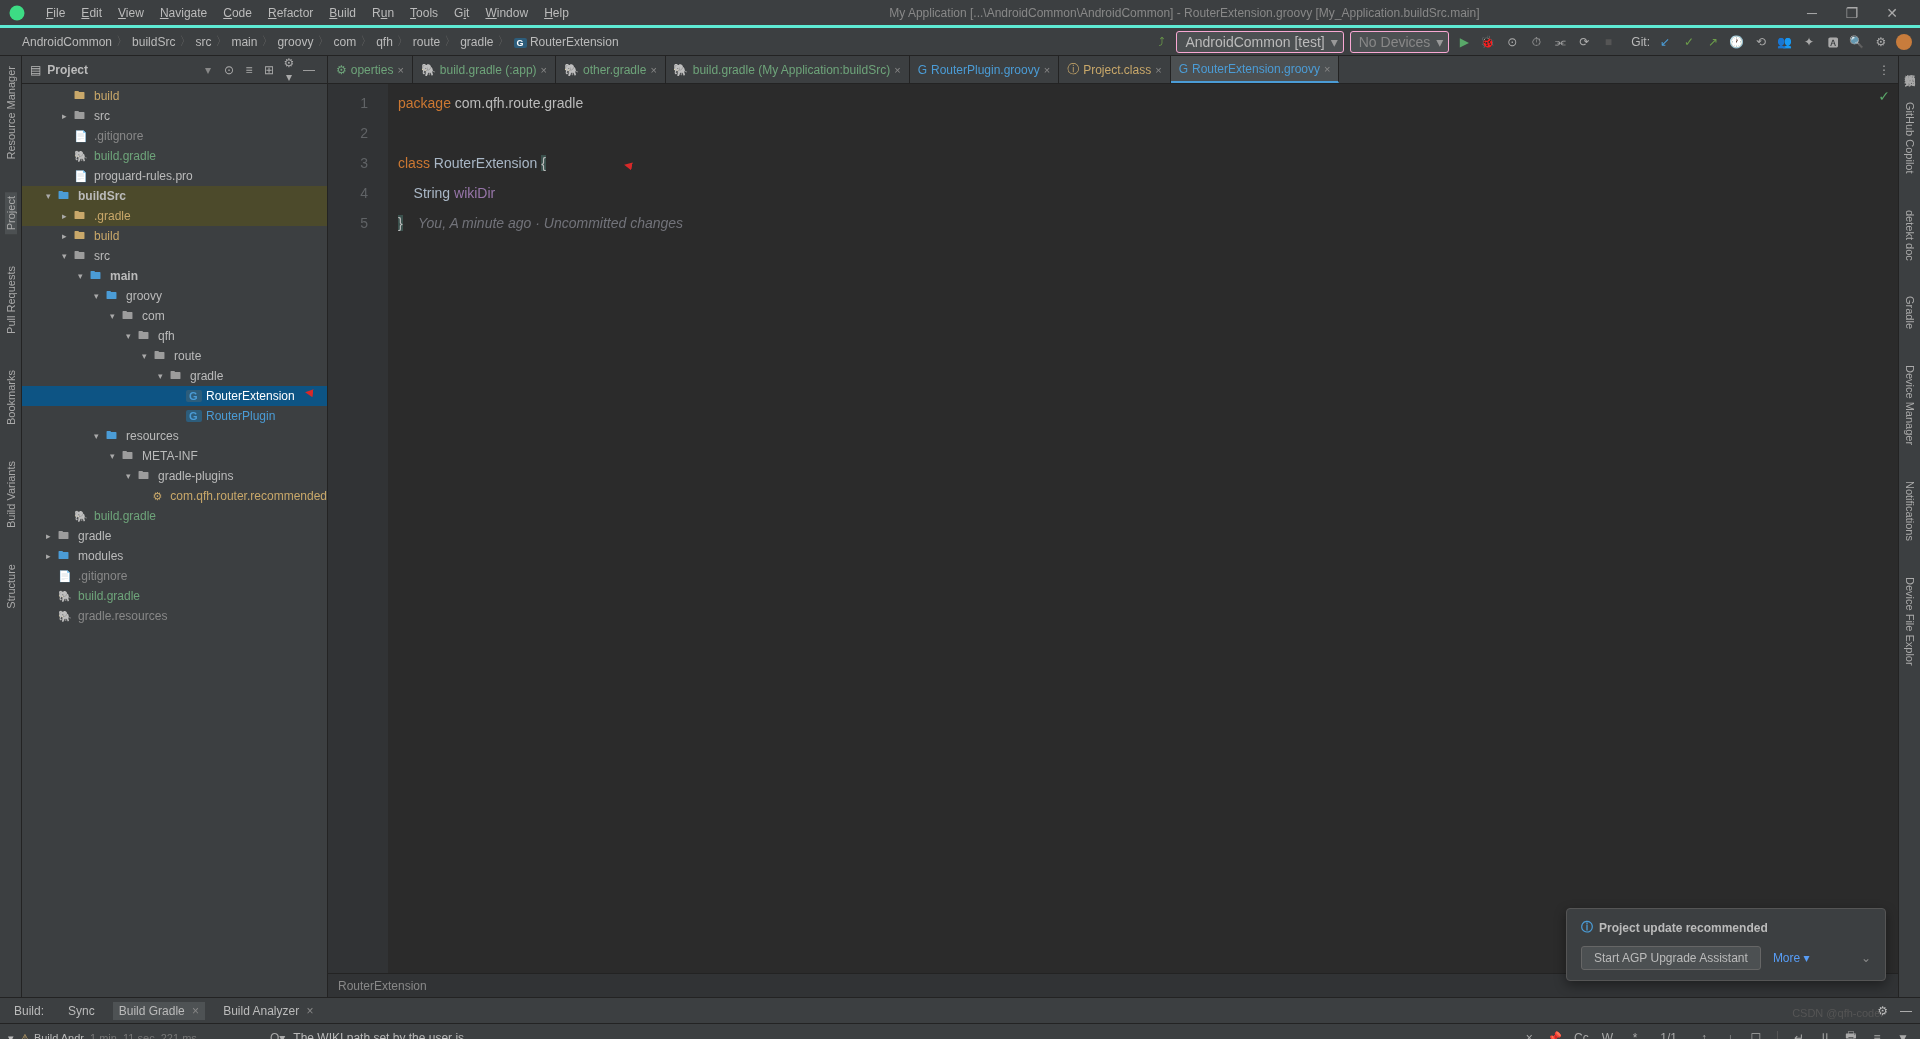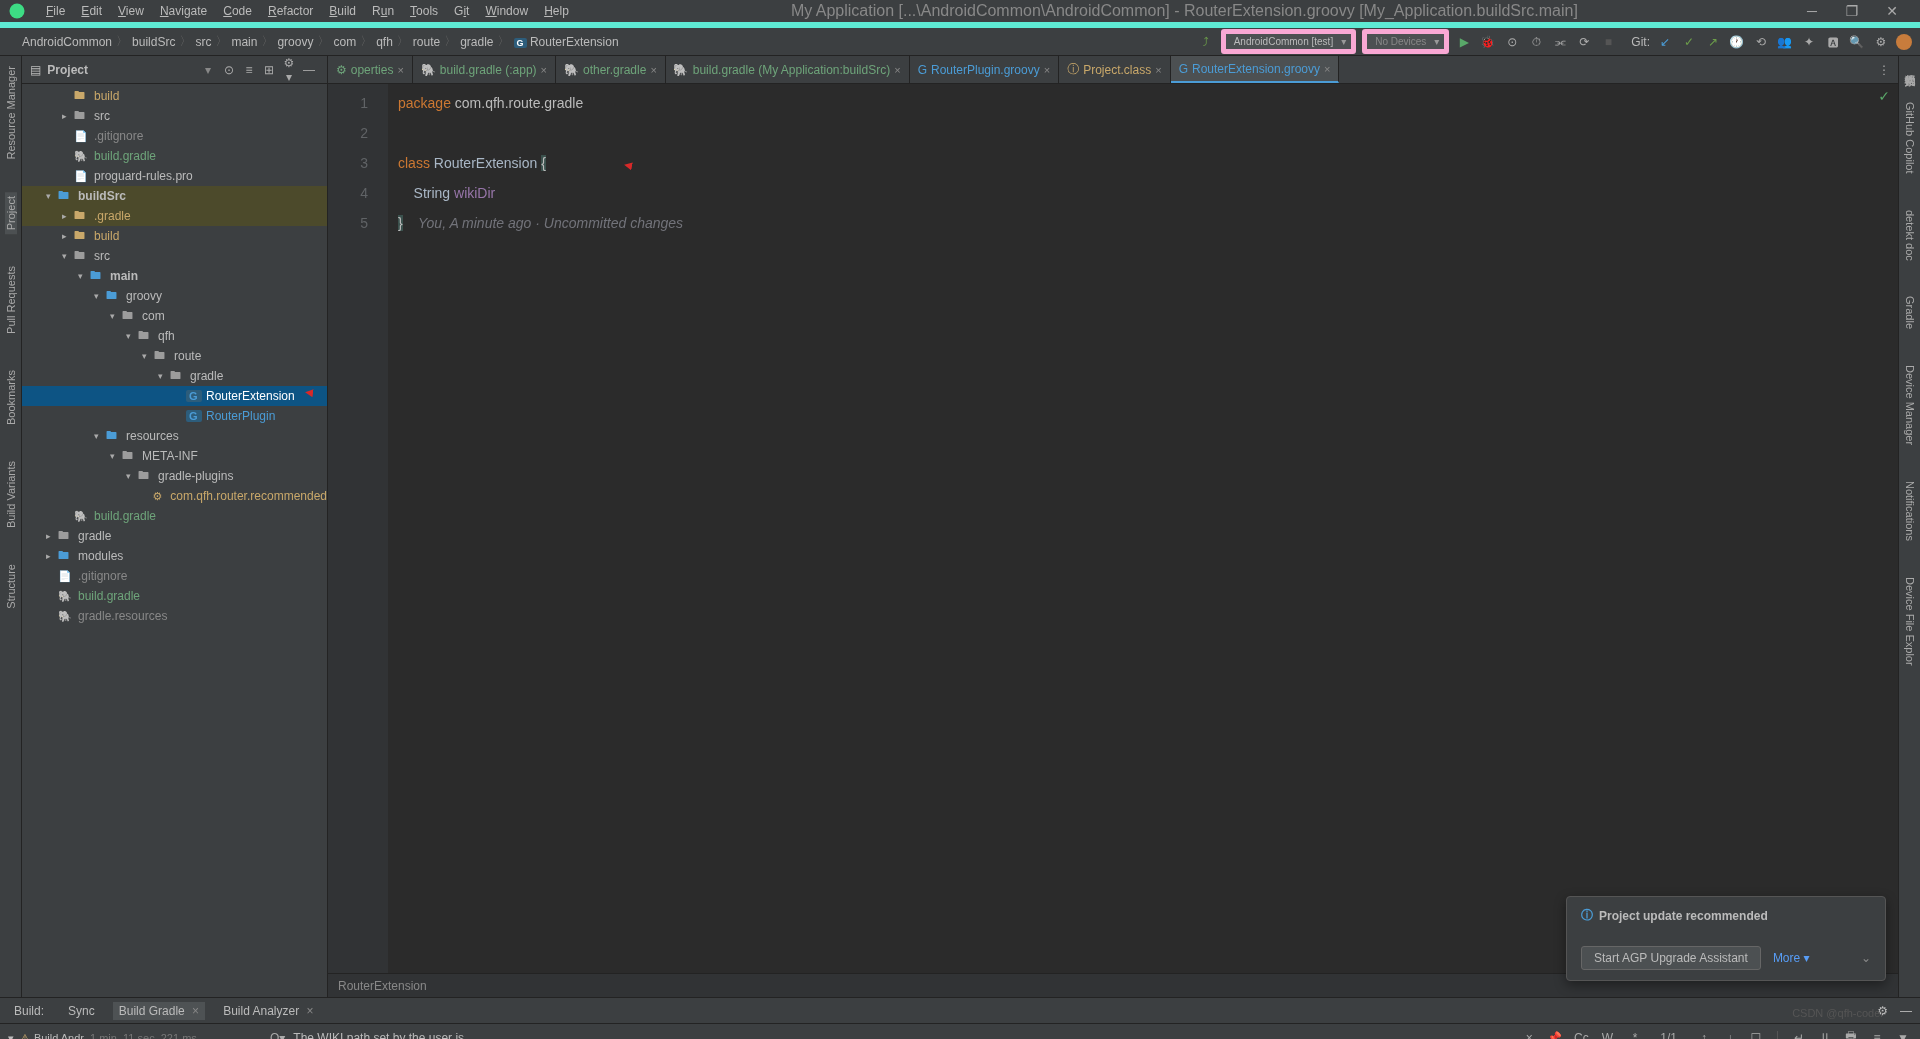--- a/index.html
+++ b/index.html
@@ -1,30 +1,30 @@
 <!DOCTYPE html>
 <html><head>
 <meta charset="utf-8">
 <style>
 * { margin:0; padding:0; box-sizing:border-box; font-family:'Segoe UI',Arial,sans-serif; }
 body { background:#2b2b2b; color:#bbb; font-size:12px; width:1920px; height:1039px; overflow:hidden; position:relative; }
-.menubar { height:28px; background:#3c3f41; display:flex; align-items:center; padding:0 8px; border-bottom:6px solid #5eead4; }
+.menubar { height:28px; background:#3c3f41; display:flex; align-items:center; padding:0 8px; border-bottom:3px solid #5eead4; }
 .menubar .logo { width:18px; height:18px; margin-right:12px; }
 .menubar .menu-item { padding:0 8px; color:#bbb; cursor:pointer; }
 .menubar .menu-item u { text-decoration:underline; }
-.menubar .title { flex:1; text-align:center; color:#888; font-size:16px; }
+.menubar .title { flex:1; text-align:center; color:#888; font-size:12px; }
 .menubar .winbtn { width:40px; text-align:center; color:#aaa; cursor:pointer; font-size:14px; }
 .toolbar { height:28px; background:#3c3f41; display:flex; align-items:center; padding:0 8px; border-bottom:1px solid #232323; }
 .breadcrumb { display:flex; align-items:center; gap:4px; flex:1;margin-left:14px; }
 .breadcrumb span { color:#bbb; }
 .breadcrumb .sep { color:#666; }
 .breadcrumb .last { color:#4b9cd6; }
 .tool-right { display:flex; align-items:center; gap:6px; }
 .tool-btn { width:18px; height:18px; display:flex; align-items:center; justify-content:center; color:#aaa; cursor:pointer; }
-.combo { background:#4c5052; border:5px solid #f9a8d4; padding:2px 18px 2px 8px; color:#bbb; border-radius:3px; font-size:10px; position:relative; }
+.combo { background:#4c5052; border:1px solid #f9a8d4; padding:2px 18px 2px 8px; color:#bbb; border-radius:3px; font-size:14px; position:relative; }
 .combo::after { content:'▾'; position:absolute; right:5px; color:#999; }
 .play { color:#59a869; }
 .bug { color:#59a869; }
 .layout { display:flex; height:calc(100% - 56px - 24px - 18px); }
 .leftbar { width:22px; background:#3c3f41; border-right:1px solid #232323; display:flex; flex-direction:column; align-items:center; padding-top:6px; gap:28px; }
 .leftbar .vlabel { writing-mode:vertical-rl; transform:rotate(180deg); font-size:11px; color:#aaa; cursor:pointer; padding:4px 0; }
 .leftbar .vlabel.active { background:#4c5052; }
 .rightbar { width:22px; background:#3c3f41; border-left:1px solid #232323; display:flex; flex-direction:column; align-items:center; padding-top:6px; gap:28px; }
 .rightbar .vlabel { writing-mode:vertical-rl; font-size:11px; color:#aaa; cursor:pointer; padding:4px 0; }
 .project-panel { width:306px; background:#3c3f41; border-right:1px solid #232323; display:flex; flex-direction:column; }
@@ -66,21 +66,21 @@
 .build-tree .bt-item { display:flex; align-items:center; height:20px; font-size:11px; color:#bbb; white-space:nowrap; }
 .build-tree .warn { color:#c9a86a; }
 .build-tree .time { color:#777; margin-left:6px; }
 .console-area { flex:1; display:flex; flex-direction:column; }
 .console-search { height:28px; background:#3c3f41; display:flex; align-items:center; padding:0 8px; gap:8px; color:#aaa; border-bottom:1px solid #232323; }
 .console-search .s-input { flex:1; color:#bbb; font-size:12px; }
 .console-search .s-btn { width:18px; text-align:center; cursor:pointer; }
 .notification { position:absolute; bottom:58px; right:34px; width:320px; background:#3c3f41; border:1px solid #555; padding:10px 14px; color:#bbb; font-size:12px; border-radius:4px; box-shadow:0 4px 12px rgba(0,0,0,.4); }
 .notification .n-title { font-weight:bold; margin-bottom:6px; display:flex; align-items:center; gap:6px; }
 .notification .n-info-icon { color:#4b9cd6; }
-.notification .n-actions { margin-top:22px; display:flex; align-items:center; gap:12px; }
+.notification .n-actions { margin-top:10px; display:flex; align-items:center; gap:12px; }
 .notification .n-btn { background:#4c5052; border:1px solid #666; padding:4px 12px; color:#bbb; cursor:pointer; border-radius:3px; }
 .notification .n-more { color:#589df6; cursor:pointer; }
 .arrow-annotation { position:absolute; pointer-events:none; }
 .watermark { position:absolute; color:#555; font-size:11px; }
 </style>
 </head>
 <body>
 
 <div class="menubar">
   <svg class="logo" viewBox="0 0 24 24">

